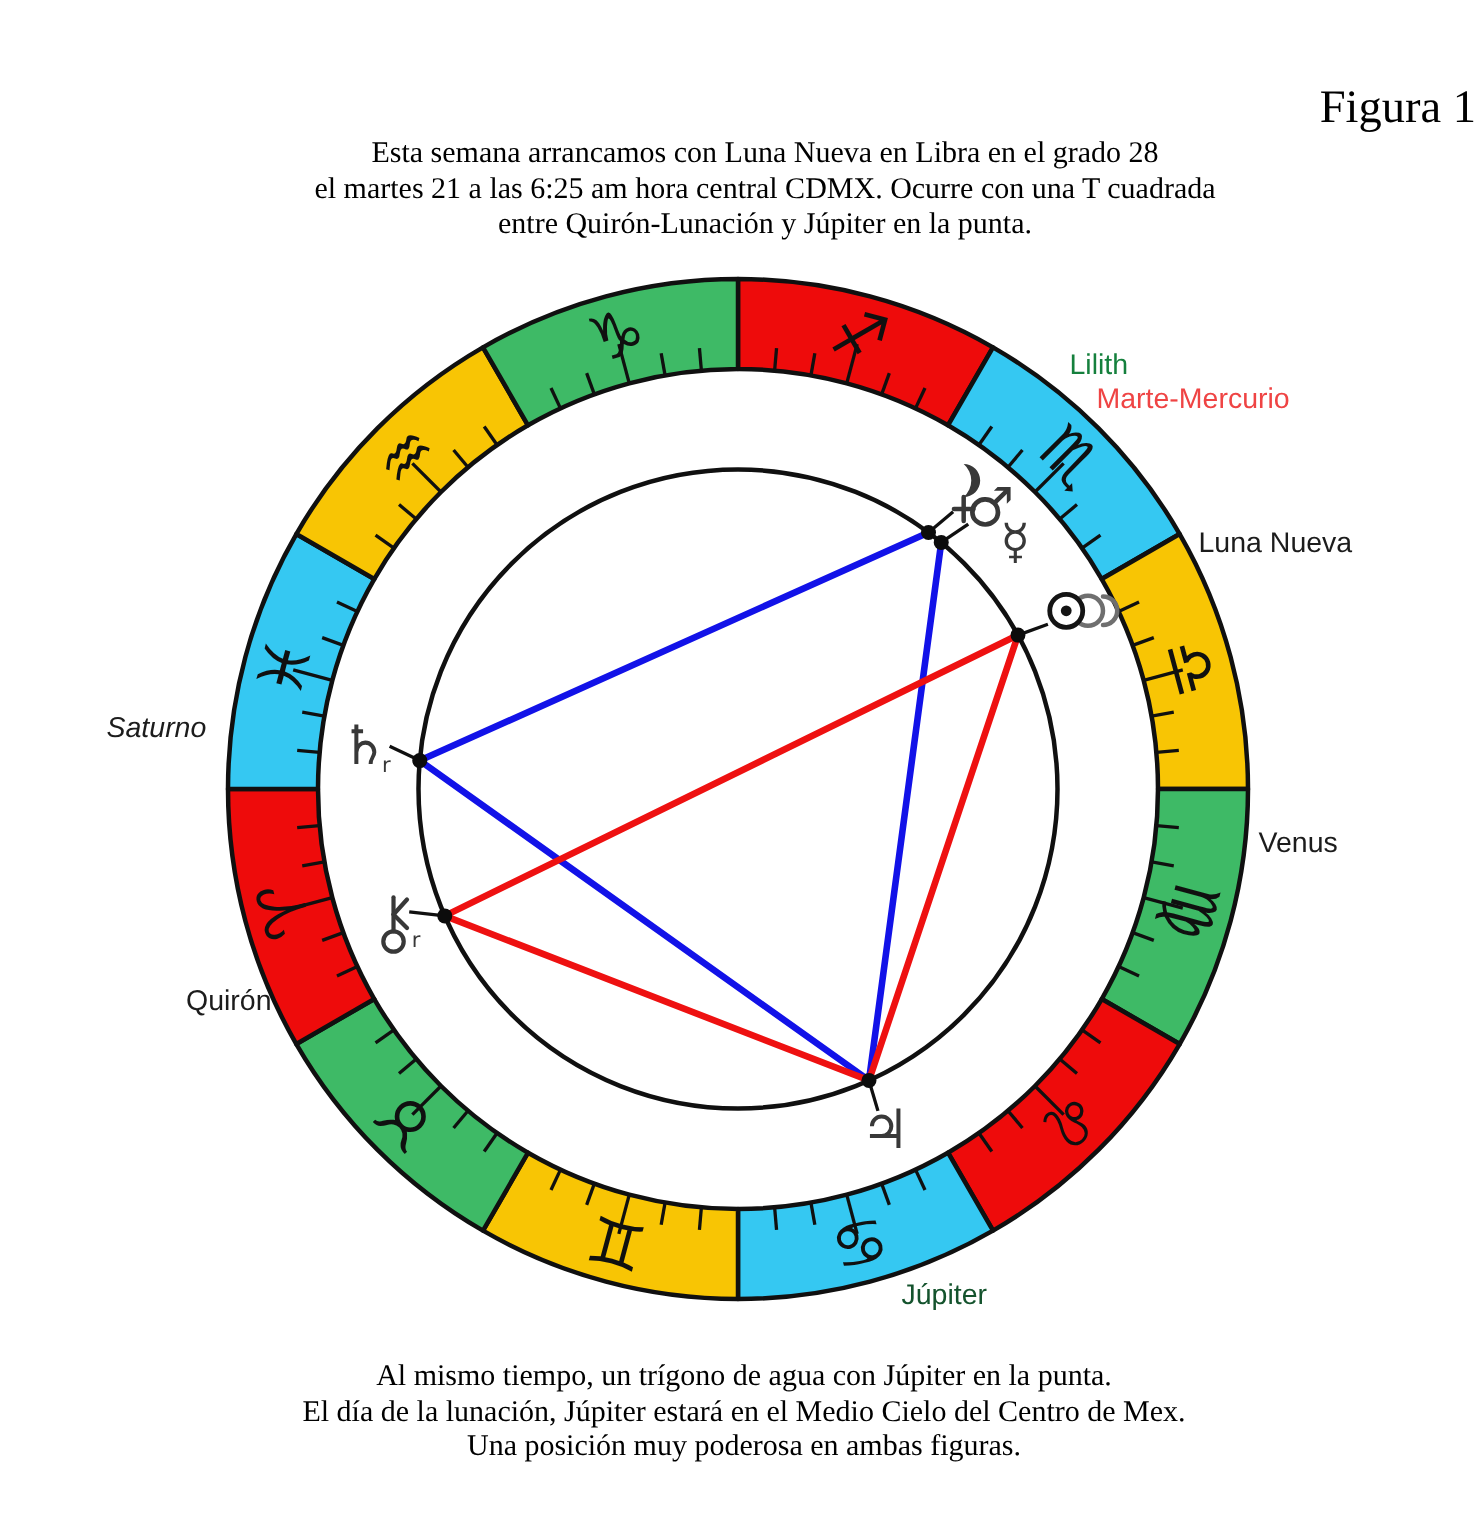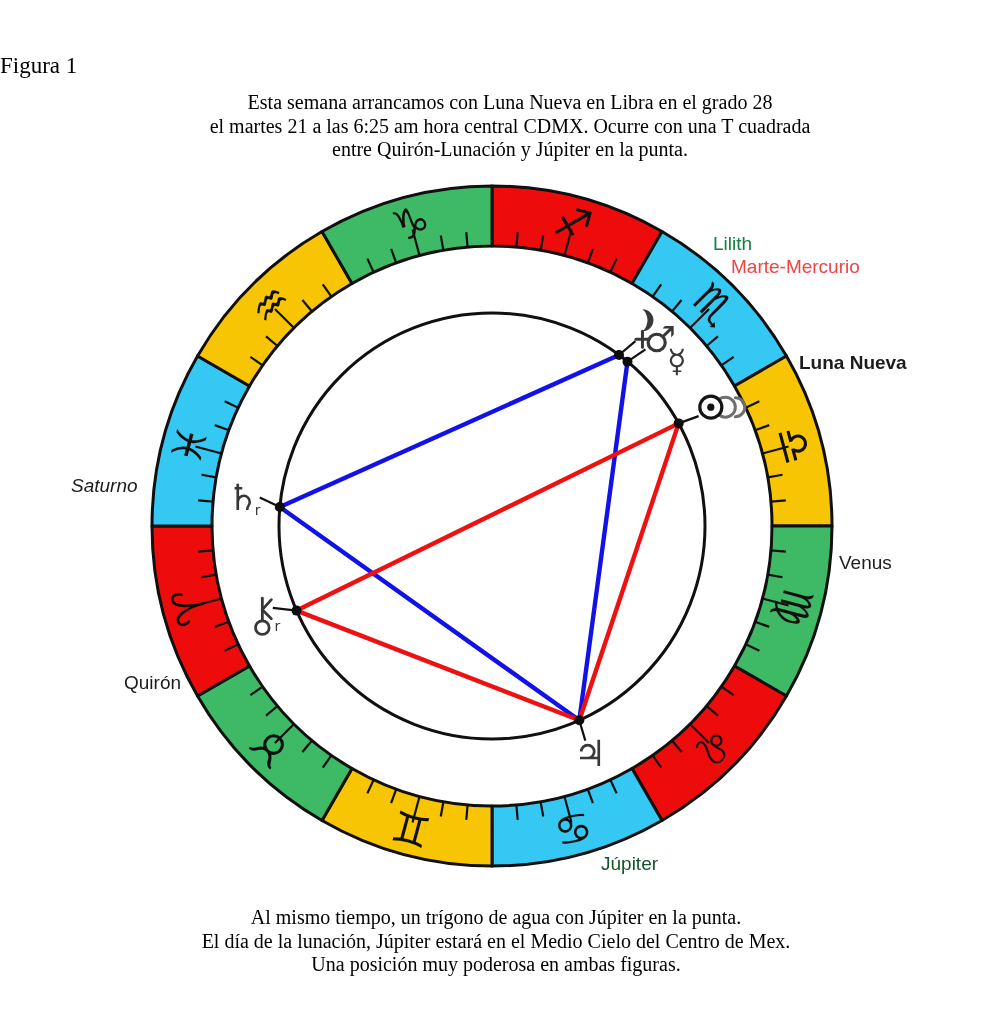--- a/index.html
+++ b/index.html
@@ -1,21 +1,21 @@
 <!DOCTYPE html>
 <html><head>
 <meta charset="utf-8">
 <style>
   html,body{margin:0;padding:0;}
   body{
     width:984px;height:1024px;background:#ffffff;position:relative;overflow:hidden;
     font-family:"Liberation Sans",sans-serif;
   }
   .serif{font-family:"Liberation Serif",serif;color:#000;}
-  .fig-title{position:absolute;top:53px;left:0;right:0;text-align:left;font-size:23px;}
+  .fig-title{position:absolute;top:53px;left:0;right:0;text-align:right;font-size:31px;}
   .header-block{position:absolute;top:91px;left:0;right:0;text-align:center;font-size:20px;line-height:23.5px;transform:translateX(18px);}
   .footer-block{position:absolute;top:906px;left:0;right:0;text-align:center;font-size:20px;line-height:23.5px;transform:translateX(4px);}
   #wheel{position:absolute;left:0;top:0;}
   #labels div{position:absolute;font-size:19px;color:#1c1c1c;white-space:nowrap;}
 </style>
 </head>
 <body>
 
 <div class="fig-title serif">Figura 1</div>
 
@@ -150,24 +150,24 @@
       <circle cx="0" cy="0" r="3.6" fill="#141414"></circle>
     </g>
     <line x1="579.313606208255" y1="720.2815847446941" x2="585.3072821285077" y2="740.592057406119" stroke="#101010" stroke-width="2.2"></line>
     <circle cx="579.313606208255" cy="720.2815847446941" r="5" fill="#0c0c0c"></circle>
     <text x="590.0952846356154" y="753.7747025730855" text-anchor="middle" dominant-baseline="central" font-size="36" font-weight="bold" font-family="&quot;DejaVu Sans&quot;,&quot;Liberation Sans&quot;,sans-serif" fill="#383838">♃</text>
   </svg>
 
 <div id="labels">
     <div style="left: 713px; top: 233px; color: #15803d;">Lilith</div>
     <div style="left: 731px; top: 256px; color: #ef4444;">Marte-Mercurio</div>
-    <div style="left: 799px; top: 352px; color: rgb(28, 28, 28); font-weight: bold;">Luna Nueva</div>
+    <div style="left: 799px; top: 352px; color: rgb(28, 28, 28);">Luna Nueva</div>
     <div style="left: 839px; top: 552px; color: rgb(28, 28, 28); text-align: center;">Venus</div>
     <div style="left: 601px; top: 853px; color: #14532d;">Júpiter</div>
-    <div style="left: 124px; top: 657px; color: rgb(28, 28, 28); margin-top: 15px;">Quirón</div>
+    <div style="left: 124px; top: 657px; color: rgb(28, 28, 28);">Quirón</div>
     <div style="left: 71px; top: 475px; color: rgb(28, 28, 28); font-style: italic;">Saturno</div>
   </div>
 
 <div class="footer-block serif">
   <div>Al mismo tiempo, un trígono de agua con Júpiter en la punta.</div>
   <div>El día de la lunación, Júpiter estará en el Medio Cielo del Centro de Mex.</div>
   <div>Una posición muy poderosa en ambas figuras.</div>
 </div>
 
 </body></html>

